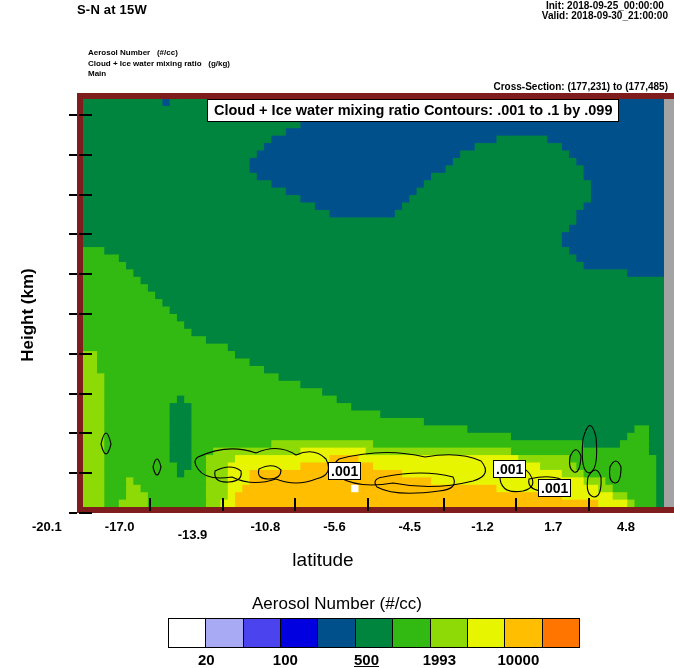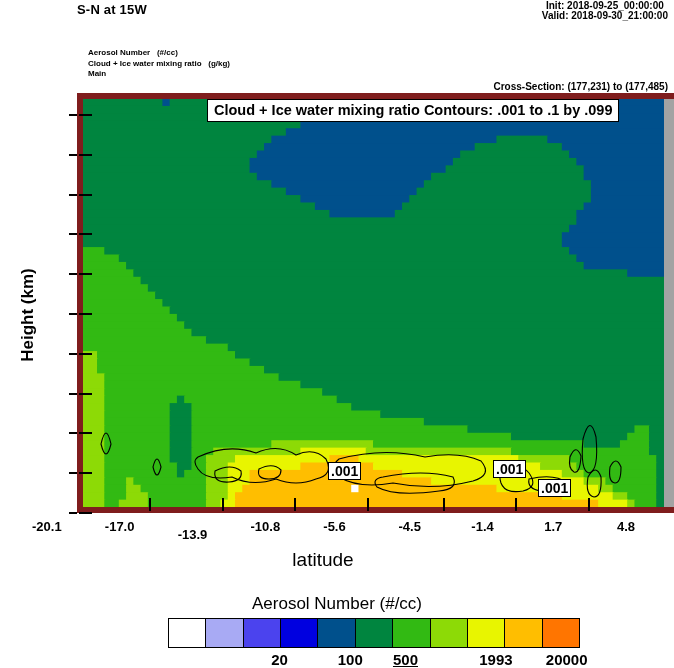--- a/index.html
+++ b/index.html
@@ -27,21 +27,21 @@
   .tick-out-y{left:69px;width:8px;height:2px;background:#000;}
   .tick-in-y{left:79px;width:13px;height:2px;background:#000;}
   .tick-in-x{top:498px;width:2px;height:13px;background:#000;}
 
   
   #cbar-title{left:0;top:594px;width:674px;text-align:center;font-size:17px;}
   #cbar{left:168px;top:618px;width:412px;height:30px;display:flex;
         border:1.5px solid #000;box-sizing:border-box;}
   #cbar div{flex:1 1 0;border-right:1px solid #000;box-sizing:border-box;}
   #cbar div:last-child{border-right:none;}
-  .cbar-lab{top:651px;font-size:15px;font-weight:bold;text-align:right;width:90px;}
+  .cbar-lab{top:651px;font-size:15px;font-weight:bold;text-align:left;width:90px;}
 </style>
 </head>
 <body>
 
 <div class="abs" id="main-title">S-N at 15W</div>
 
 <div class="abs" id="init-block">
   <div>Init: 2018-09-25_00:00:00</div>
   <div>Valid: 2018-09-30_21:00:00</div>
 </div>
@@ -356,21 +356,21 @@
     <div class="abs xtick-lab" style="left: 104.831px;">-17.0</div>
     <div class="abs tick-in-x" style="left: 221.663px;"></div>
     <div class="abs xtick-lab" style="left: 177.663px; margin-top: 8px;">-13.9</div>
     <div class="abs tick-in-x" style="left: 294.494px;"></div>
     <div class="abs xtick-lab" style="left: 250.494px;">-10.8</div>
     <div class="abs tick-in-x" style="left: 367.325px;"></div>
     <div class="abs xtick-lab" style="left: 323.325px;">-5.6</div>
     <div class="abs tick-in-x" style="left: 442.506px;"></div>
     <div class="abs xtick-lab" style="left: 398.506px;">-4.5</div>
     <div class="abs tick-in-x" style="left: 515.337px;"></div>
-    <div class="abs xtick-lab" style="left: 471.337px;">-1.4</div>
+    <div class="abs xtick-lab" style="left: 471.337px;">-1.2</div>
     <div class="abs tick-in-x" style="left: 588.169px;"></div>
     <div class="abs xtick-lab" style="left: 544.169px;">1.7</div>
     <div class="abs xtick-lab" style="left: 617px;">4.8</div>
   </div>
 
 <div class="abs" id="ylabel">Height (km)</div>
 <div class="abs" id="xlabel">latitude</div>
 
 <div class="abs" id="cbar-title">Aerosol Number  (#/cc)</div>
 <div class="abs" id="cbar">
@@ -382,16 +382,16 @@
     <div style="background: rgb(0, 133, 63);"></div>
     <div style="background: rgb(50, 186, 19);"></div>
     <div style="background: rgb(141, 218, 6);"></div>
     <div style="background: rgb(232, 245, 0);"></div>
     <div style="background: rgb(255, 190, 0);"></div>
     <div style="background: rgb(255, 117, 0);"></div>
   </div>
 <div id="cbar-lab-layer">
     <div class="abs cbar-lab" style="left: 197.909px;">20</div>
     <div class="abs cbar-lab" style="left: 272.818px;">100</div>
-    <div class="abs cbar-lab" style="left: 328px; text-decoration: underline;">500</div>
+    <div class="abs cbar-lab" style="left: 354px; text-decoration: underline;">500</div>
     <div class="abs cbar-lab" style="left: 422.636px;">1993</div>
-    <div class="abs cbar-lab" style="left: 497.545px;">20000</div>
+    <div class="abs cbar-lab" style="left: 497.545px;">10000</div>
   </div>
 
 </body></html>

